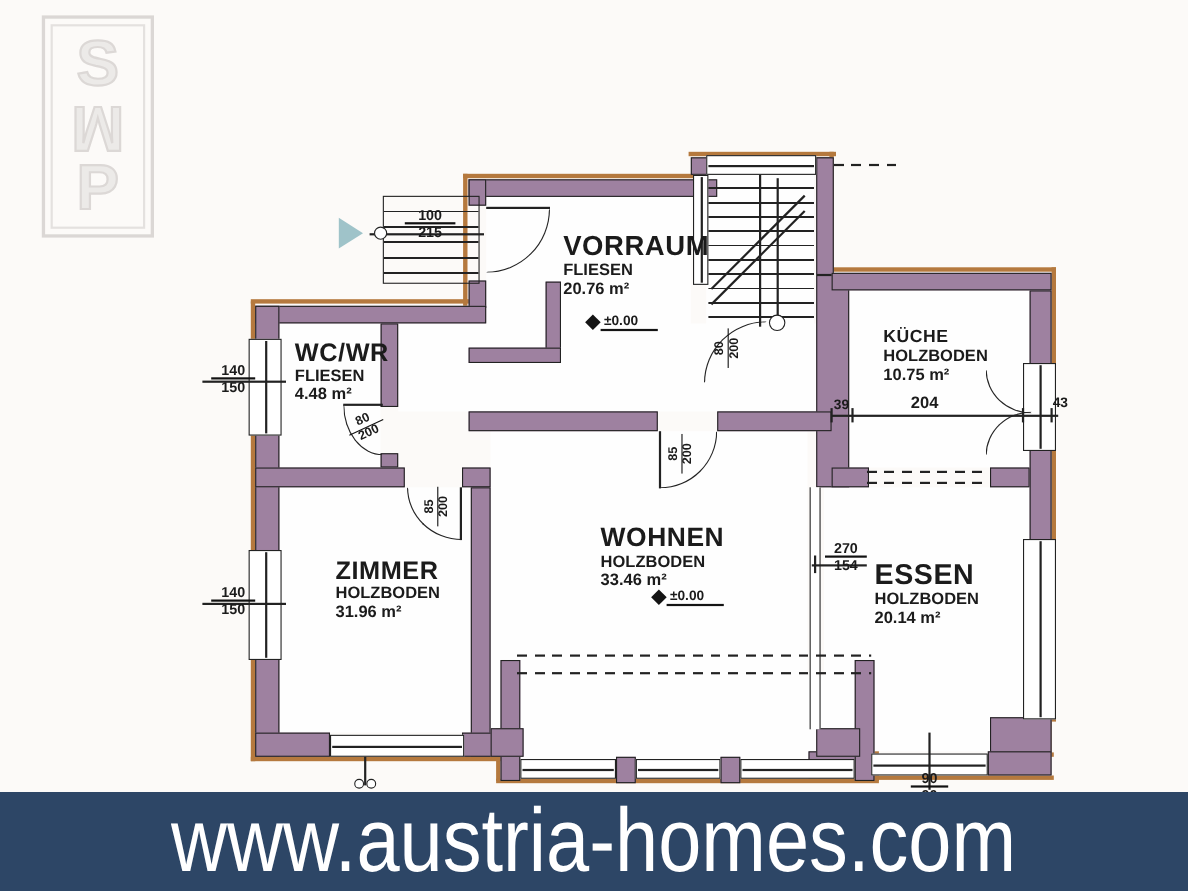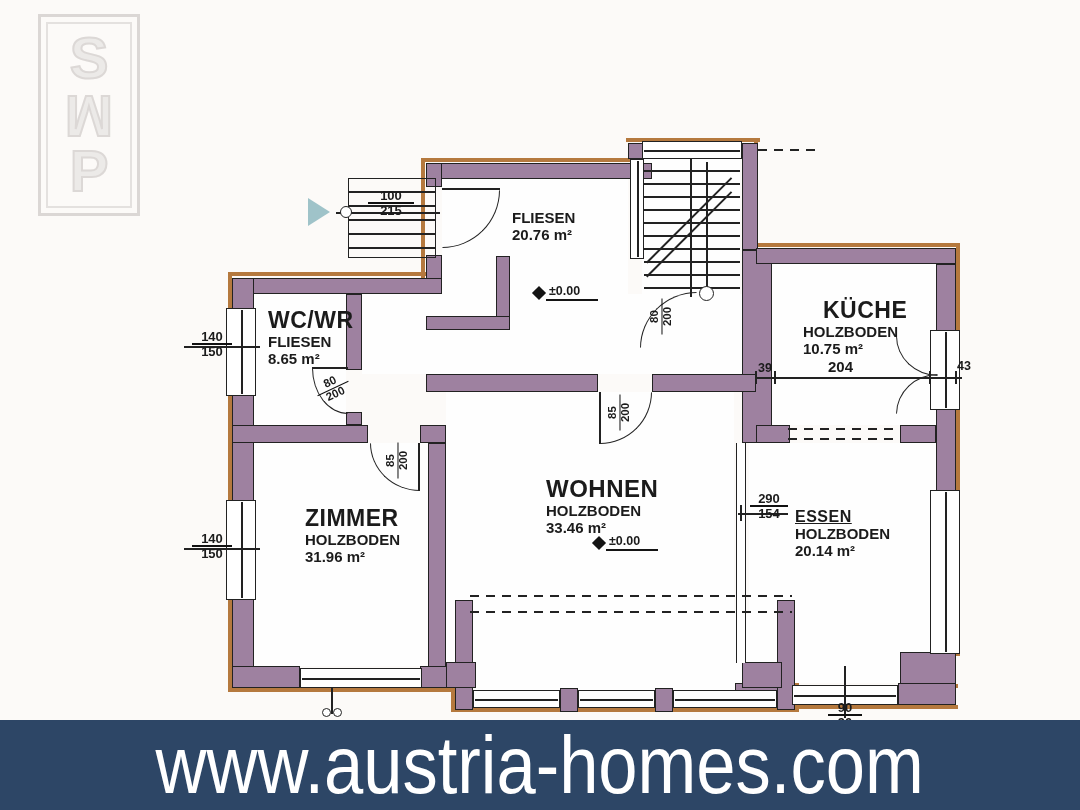--- a/index.html
+++ b/index.html
@@ -198,46 +198,47 @@
   <div class="frac rot" style="left:380px;top:448px;width:36px;font-size:11.5px;">
     <span>85</span><div class="fl"></div><span>200</span>
   </div>
   <div class="frac rot" style="left:644px;top:304px;width:36px;font-size:11.5px;">
     <span>80</span><div class="fl"></div><span>200</span>
   </div>
   <div class="frac rot" style="left:602px;top:400px;width:36px;font-size:11.5px;">
     <span>85</span><div class="fl"></div><span>200</span>
   </div>
   <div class="frac" style="left:750px;top:492px;width:38px;">
-    <span>290</span><div class="fl"></div><span>154</span>
+    <span>270</span><div class="fl"></div><span>154</span>
   </div>
   <div class="frac" style="left:828px;top:701px;width:34px;">
     <span>90</span><div class="fl"></div><span>90</span>
   </div>
   <div class="dimnum" style="left:758px;top:361px;font-size:12.5px;">39</div>
   <div class="dimnum" style="left:828px;top:358px;font-size:15px;">204</div>
   <div class="dimnum" style="left:957px;top:359px;font-size:12.5px;">43</div>
 
   <div class="room-label" style="left:512px;top:210px;">
+    <div class="t" style="font-size:25px;">VORRAUM</div>
     <div class="sub">FLIESEN</div>
     <div class="sub">20.76 m²</div>
   </div>
   <div class="level" style="left:534px;top:284px;">
     <span class="dmd"></span>
     <span class="lvltxt">±0.00</span>
   </div>
 
   <div class="room-label" style="left:268px;top:308px;">
     <div class="t" style="font-size:23px;">WC/WR</div>
     <div class="sub">FLIESEN</div>
-    <div class="sub">8.65 m²</div>
+    <div class="sub">4.48 m²</div>
   </div>
 
   <div class="room-label" style="left:803px;top:298px;">
-    <div class="t" style="font-size:23px;margin-left:20px;">KÜCHE</div>
+    <div class="t" style="font-size:16px;">KÜCHE</div>
     <div class="sub">HOLZBODEN</div>
     <div class="sub">10.75 m²</div>
   </div>
 
   <div class="room-label" style="left:305px;top:506px;">
     <div class="t" style="font-size:23px;">ZIMMER</div>
     <div class="sub">HOLZBODEN</div>
     <div class="sub">31.96 m²</div>
   </div>
 
@@ -245,21 +246,21 @@
     <div class="t" style="font-size:24px;">WOHNEN</div>
     <div class="sub">HOLZBODEN</div>
     <div class="sub">33.46 m²</div>
   </div>
   <div class="level" style="left:594px;top:534px;">
     <span class="dmd"></span>
     <span class="lvltxt">±0.00</span>
   </div>
 
   <div class="room-label" style="left:795px;top:508px;">
-    <div class="t" style="font-size:16px;text-decoration:underline;">ESSEN</div>
+    <div class="t" style="font-size:26px;">ESSEN</div>
     <div class="sub">HOLZBODEN</div>
     <div class="sub">20.14 m²</div>
   </div>
 
 </div>
 
 <div class="banner">
   <span class="banner-text">www.austria-homes.com</span>
 </div>
 

